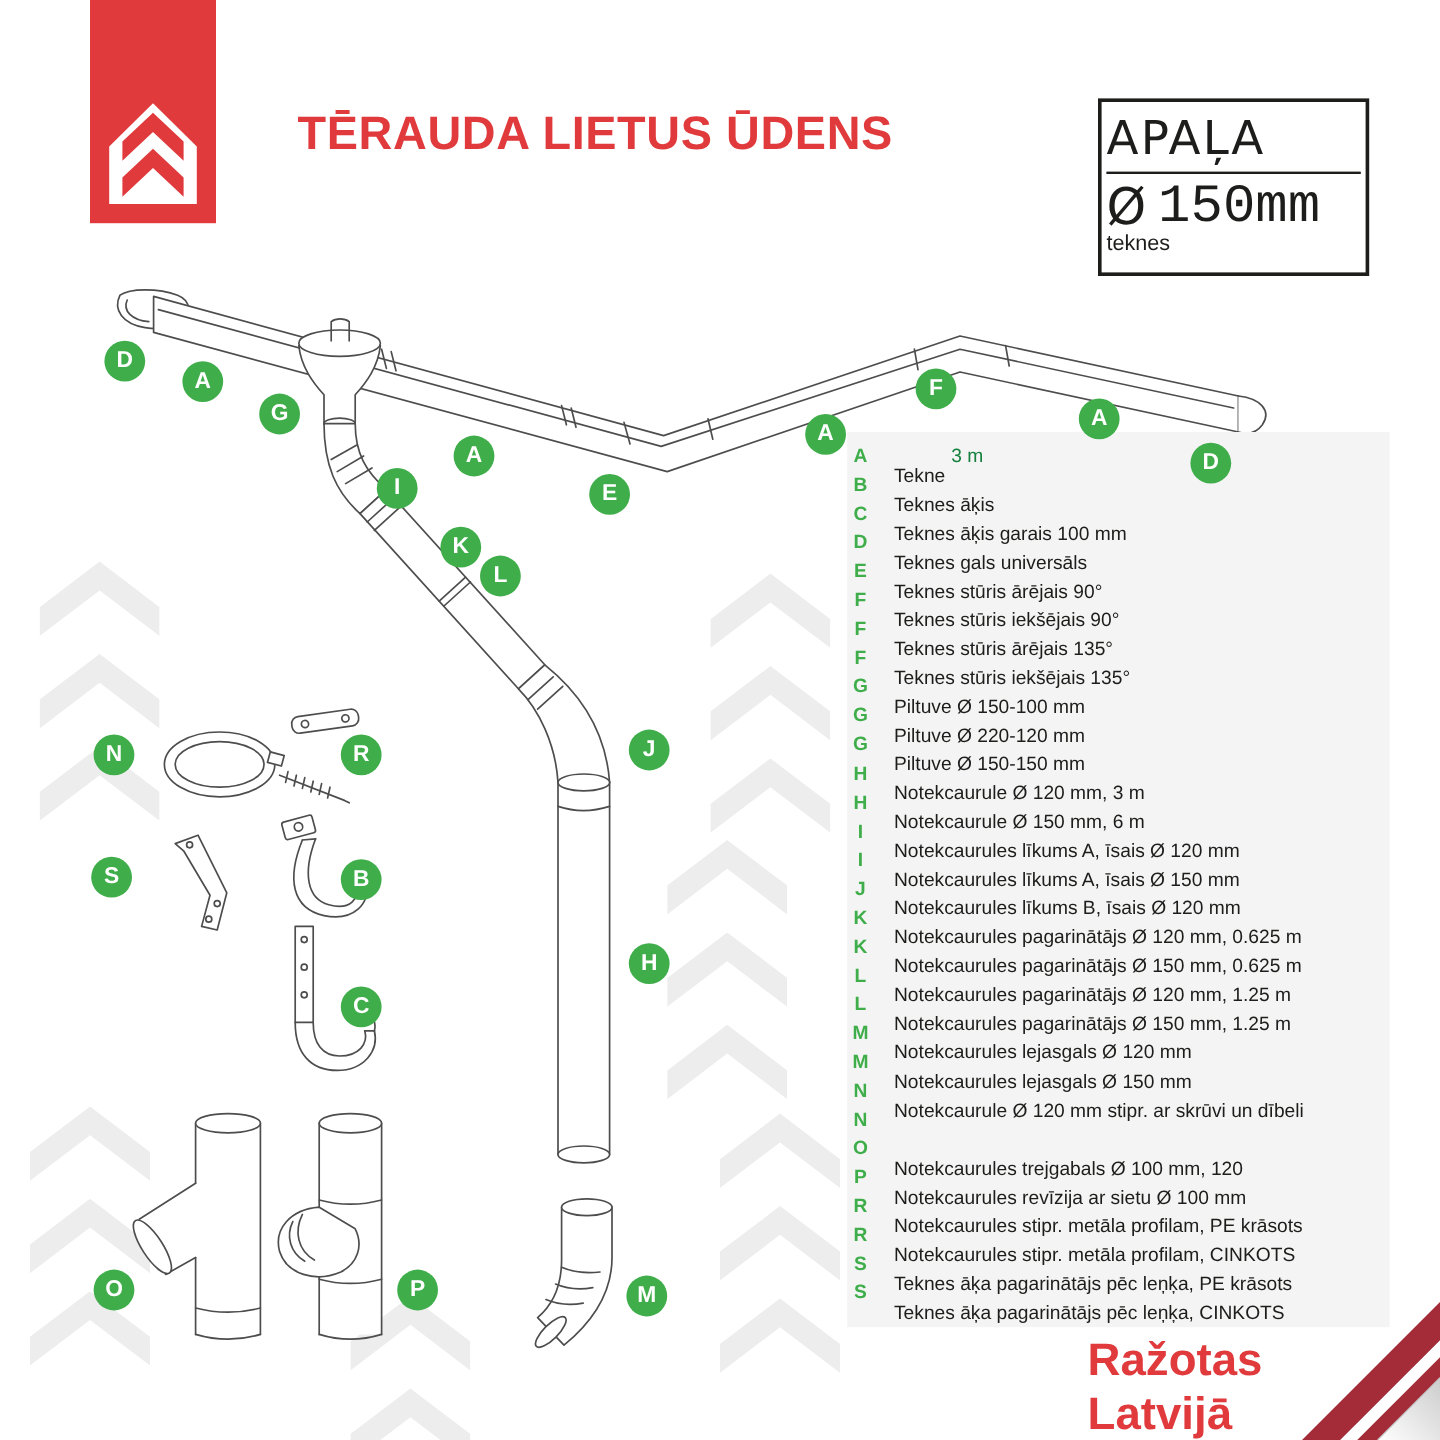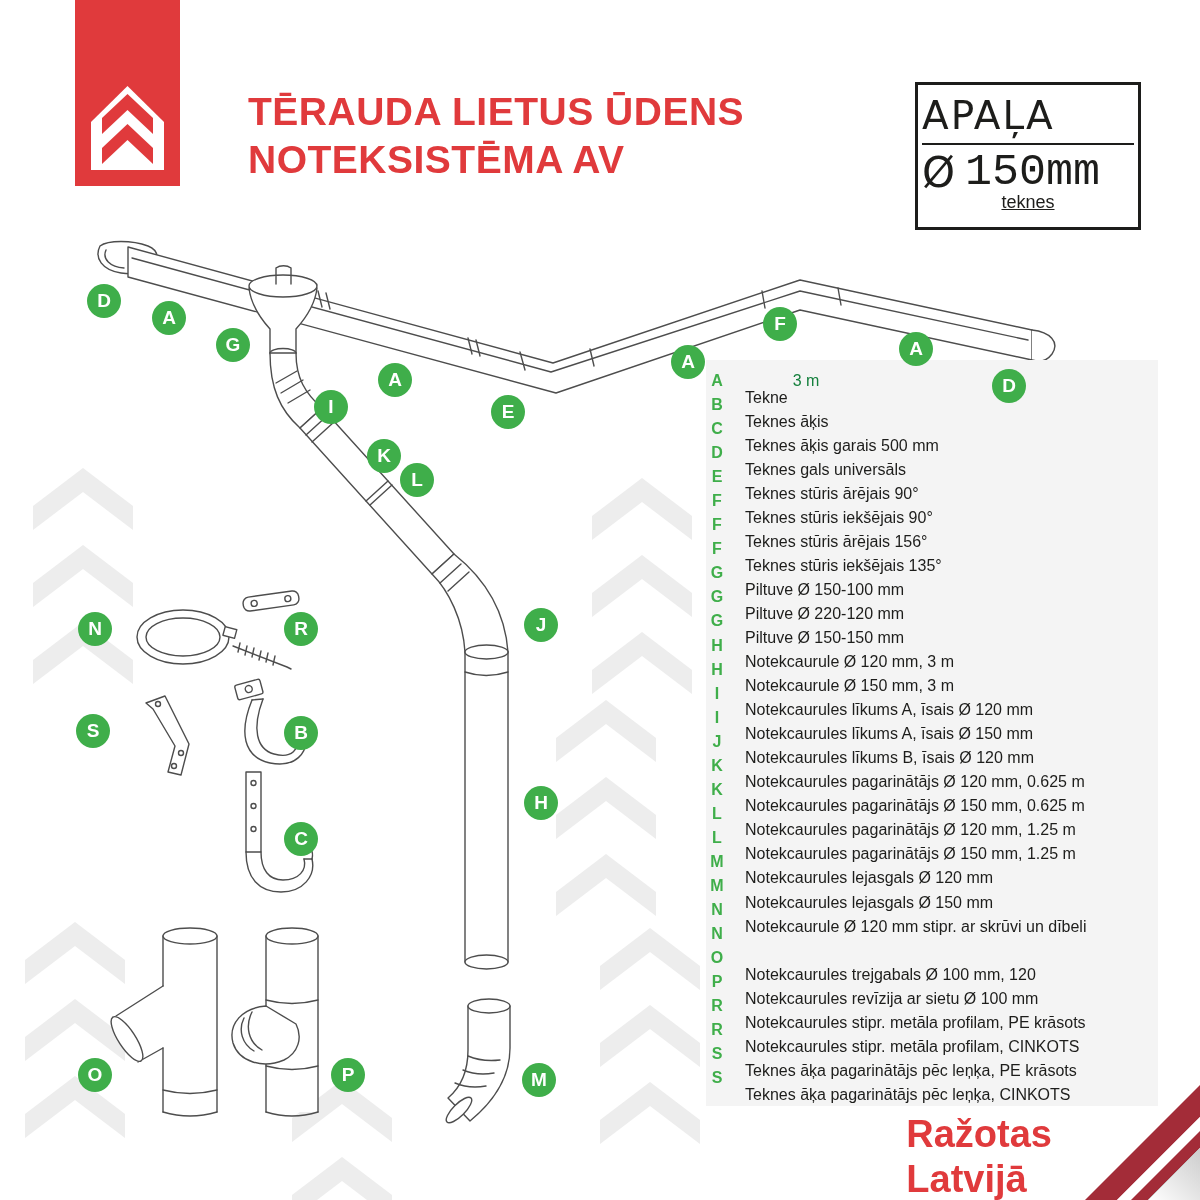--- a/index.html
+++ b/index.html
@@ -21,21 +21,21 @@
 
   .spec-box {
     position: absolute; left: 915px; top: 82px; width: 226px; height: 148px;
     border: 3px solid #1d1d1b; background: #fff; padding: 8px 4px 0;
   }
   .spec-shape { font-size: 39px; letter-spacing: 2px; font-family: "DejaVu Sans", sans-serif; }
   .spec-rule { border: none; border-top: 2.5px solid #1d1d1b; margin: 5px 0 2px; }
   .spec-dia { display: flex; align-items: center; gap: 10px; }
   .spec-symbol { font-size: 42px; font-weight: normal; font-family: "DejaVu Sans", sans-serif; }
   .spec-value { font-size: 45px; font-family: Liberation Mono, monospace; }
-  .spec-unit { text-align: center; font-size: 18px; margin-top: -6px; text-decoration: underline; }
+  .spec-unit { text-align: left; font-size: 18px; margin-top: -6px; }
 
   .legend-panel {
     position: absolute; left: 706px; top: 360px; width: 452px; height: 746px;
     background: #f4f4f4; padding-top: 9px;
   }
   .legend-row { display: flex; align-items: center; height: 24.05px; font-size: 16px; }
   .legend-letter { flex: 0 0 30px; width: 30px; text-align: center; color: #3fae4a; font-weight: bold; margin-left: -4px; }
   .legend-text { margin-left: 13px; white-space: nowrap; margin-top: 33px; }
   .legend-red { color: #15803d; margin-left: 5px; }
 
@@ -219,21 +219,20 @@
   <div class="logo">
     <svg width="105" height="186" viewBox="0 0 105 186">
       <polygon points="16,122 52.5,86 89,122 89,170 16,170" fill="#ffffff"></polygon>
       <polygon points="27,148 52.5,124 78,148 78,164 52.5,140 27,164" fill="#e03a3c"></polygon>
       <polygon points="27,118 52.5,94 78,118 78,134 52.5,110 27,134" fill="#e03a3c"></polygon>
     </svg>
   </div>
 
   <div class="title">
     <div>TĒRAUDA LIETUS ŪDENS</div>
-    <div>NOTEKSISTĒMA AV</div>
   </div>
 
   <div class="spec-box">
     <div class="spec-shape">APAĻA</div>
     <hr class="spec-rule">
     <div class="spec-dia">
       <span class="spec-symbol">Ø</span>
       <span class="spec-value">150mm</span>
     </div>
     <div class="spec-unit">teknes</div>
@@ -248,21 +247,21 @@
     </div>
 
     <div class="legend-row">
       <span class="legend-letter">B</span>
       <span class="legend-text">Teknes āķis</span>
 
     </div>
 
     <div class="legend-row">
       <span class="legend-letter">C</span>
-      <span class="legend-text">Teknes āķis garais 500 mm</span>
+      <span class="legend-text">Teknes āķis garais 100 mm</span>
 
     </div>
 
     <div class="legend-row">
       <span class="legend-letter">D</span>
       <span class="legend-text">Teknes gals universāls</span>
 
     </div>
 
     <div class="legend-row">
@@ -272,21 +271,21 @@
     </div>
 
     <div class="legend-row">
       <span class="legend-letter">F</span>
       <span class="legend-text">Teknes stūris iekšējais 90°</span>
 
     </div>
 
     <div class="legend-row">
       <span class="legend-letter">F</span>
-      <span class="legend-text">Teknes stūris ārējais 156°</span>
+      <span class="legend-text">Teknes stūris ārējais 135°</span>
 
     </div>
 
     <div class="legend-row">
       <span class="legend-letter">F</span>
       <span class="legend-text">Teknes stūris iekšējais 135°</span>
 
     </div>
 
     <div class="legend-row">
@@ -308,21 +307,21 @@
     </div>
 
     <div class="legend-row">
       <span class="legend-letter">H</span>
       <span class="legend-text">Notekcaurule Ø 120 mm, 3 m</span>
 
     </div>
 
     <div class="legend-row">
       <span class="legend-letter">H</span>
-      <span class="legend-text">Notekcaurule Ø 150 mm, 3 m</span>
+      <span class="legend-text">Notekcaurule Ø 150 mm, 6 m</span>
 
     </div>
 
     <div class="legend-row">
       <span class="legend-letter">I</span>
       <span class="legend-text">Notekcaurules līkums A, īsais Ø 120 mm</span>
 
     </div>
 
     <div class="legend-row">

